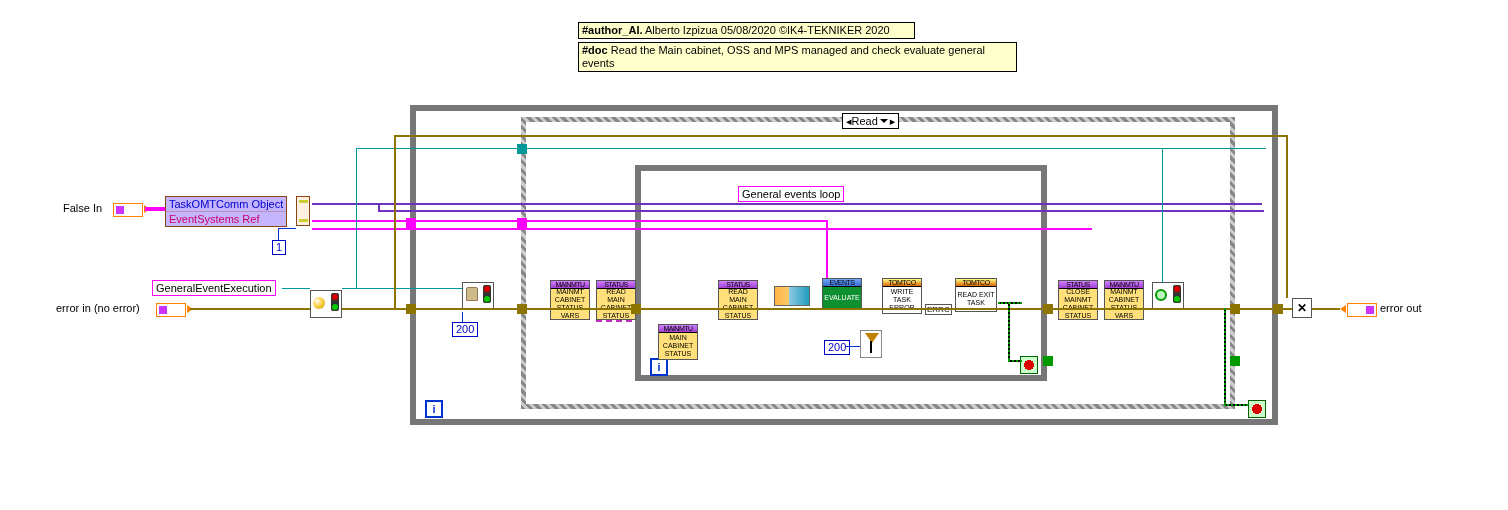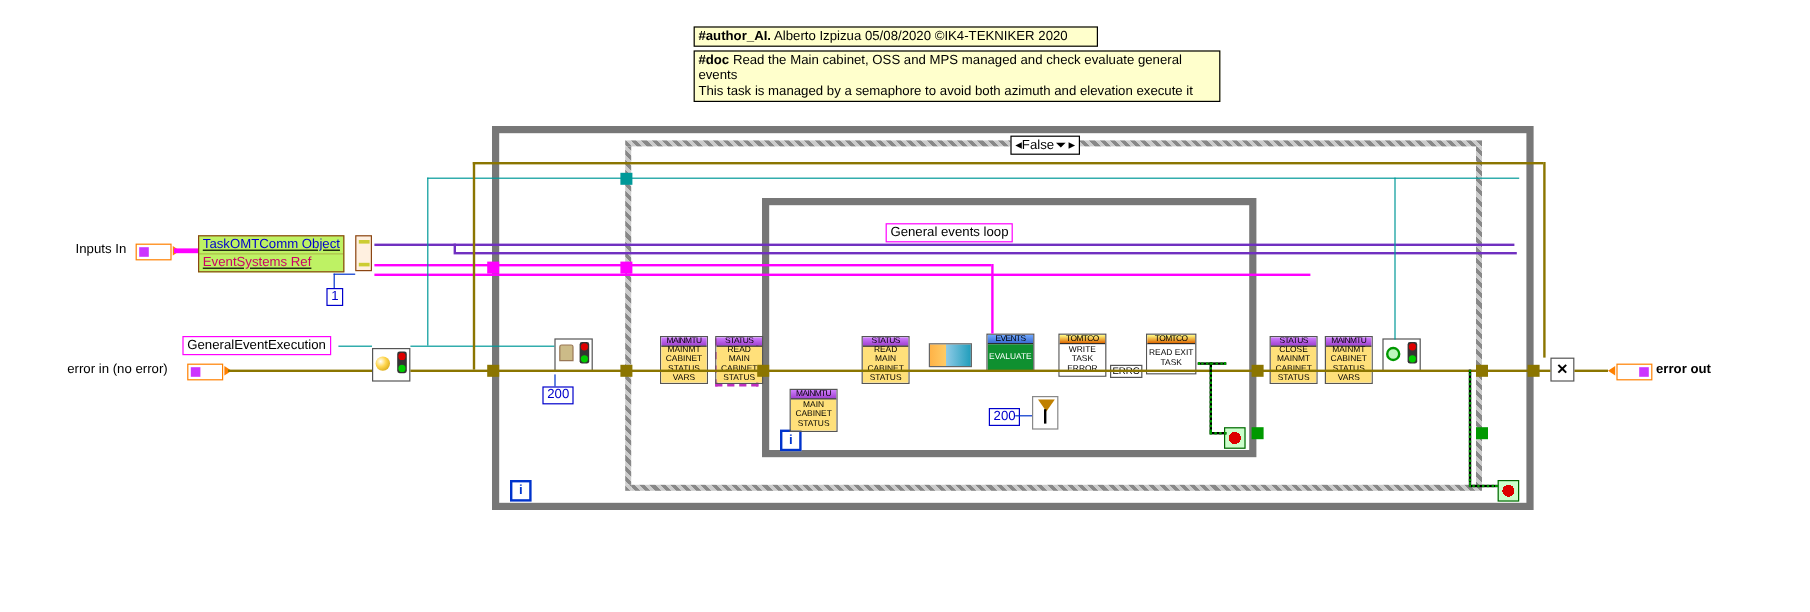--- a/index.html
+++ b/index.html
@@ -66,26 +66,25 @@
     background: #fff;
     border: 1px solid #0000cc;
     color: #0000cc;
     padding: 0 3px;
     font-size: 11px;
     line-height: 13px;
     text-align: center;
   }
   .unbundle {
     position: absolute;
-    background: #bef264;
+    background: #c4b5fd;
     border: 1px solid #8B4513;
     padding: 0;
     line-height: 14px;
     font-size: 11px;
-    text-decoration: underline;
   }
   .unbundle .row {
     padding: 0 3px;
     border-bottom: 1px solid rgba(139,69,19,.3);
     color: #0000cc;
     white-space: nowrap;
   }
   .unbundle .row.pink { color: #cc0066; }
   .unbundle .row:last-child { border-bottom: none; }
   .struct {
@@ -264,36 +263,35 @@
   }
 </style>
 </head>
 <body>
 
 <div class="free-comment" style="left:578px; top:22px; width:337px;">
   <b>#author_AI.</b><span> Alberto Izpizua 05/08/2020 ©IK4-TEKNIKER 2020</span>
 </div>
 <div class="free-comment" style="left:578px; top:42px; width:439px;">
   <b>#doc</b><span> Read the Main cabinet, OSS and MPS managed and check evaluate general events</span><br>
-  <span>This task is managed by a semaphore to avoid both azimuth and elevation execute it</span>
-</div>
-
-<div class="plain-label" style="left:63px; top:202px;">Inputs In</div>
+</div>
+
+<div class="plain-label" style="left:63px; top:202px;">False In</div>
 <div class="ctrl-term" style="left:113px; top:203px;"></div>
 <div class="arrow-r" style="left:144px; top:205px;"></div>
 
 <div class="plain-label" style="left:56px; top:302px;">error in (no error)</div>
 <div class="ctrl-term" style="left:156px; top:303px;"></div>
 <div class="arrow-r" style="left:187px; top:305px;"></div>
 
 <div class="pink-label" style="left:152px; top:280px;">GeneralEventExecution</div>
 
 <div class="arrow-l" style="left:1340px; top:305px;"></div>
 <div class="ctrl-term out" style="left:1347px; top:303px;"></div>
-<div class="plain-label" style="left:1380px; top:302px;font-weight:bold;">error out</div>
+<div class="plain-label" style="left:1380px; top:302px;">error out</div>
 
 <div class="unbundle" style="left:165px; top:196px;">
   <div class="row">TaskOMTComm Object</div>
   <div class="row pink">EventSystems Ref</div>
 </div>
 <div style="position:absolute;left:296px;top:196px;width:14px;height:30px;border:1px solid #8B4513;background:#fff0e0">
   <div style="position:absolute;left:2px;top:3px;width:9px;height:3px;background:#cc3"></div>
   <div style="position:absolute;left:2px;bottom:3px;width:9px;height:3px;background:#cc3"></div>
 </div>
 
@@ -316,21 +314,21 @@
 </div>
 
 <div class="merge-err" style="left:1292px; top:298px;"></div>
 
 <div class="struct while" style="left:410px; top:105px; width:868px; height:320px;"></div>
 <div class="iter-term" style="left:425px; top:400px;">i</div>
 <div class="stop-term" style="left:1248px; top:400px;"></div>
 
 <div class="struct hatch" style="left:521px; top:117px; width:714px; height:292px;"></div>
 <div class="case-selector" style="left:842px; top:113px;">
-  ◂ <span>False</span><span class="tri"></span> ▸
+  ◂ <span>Read</span><span class="tri"></span> ▸
 </div>
 
 <div class="struct while" style="left:635px; top:165px; width:412px; height:216px;"></div>
 <div class="iter-term" style="left:650px; top:358px;">i</div>
 <div class="stop-term" style="left:1020px; top:356px;"></div>
 <div class="pink-label" style="left:738px; top:186px;">General events loop</div>
 
 <div class="dashed-box" style="left:596px; top:282px; width:36px; height:40px;"></div>
 
 <div class="node" style="left:550px; top:280px; width:40px; height:40px;">

